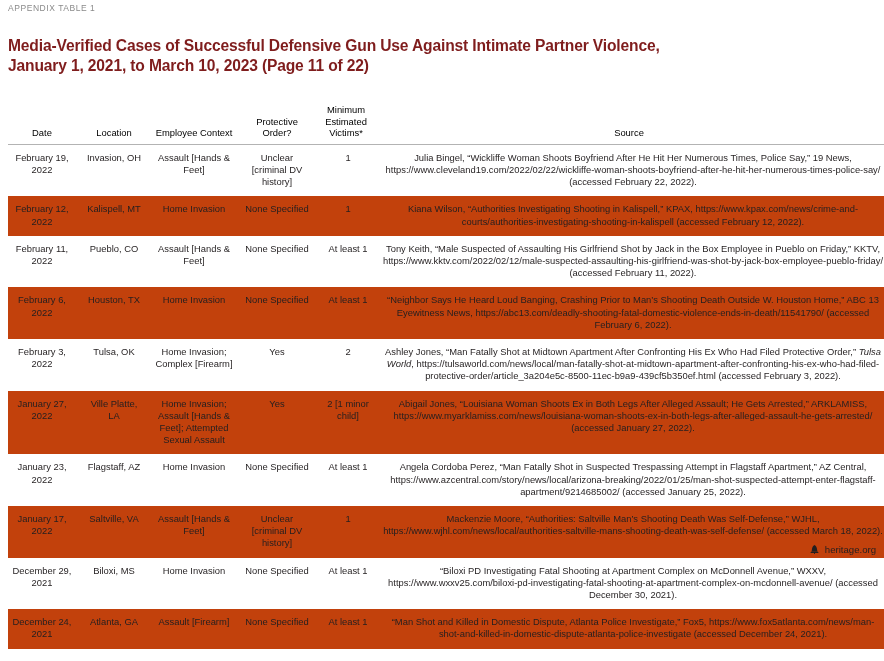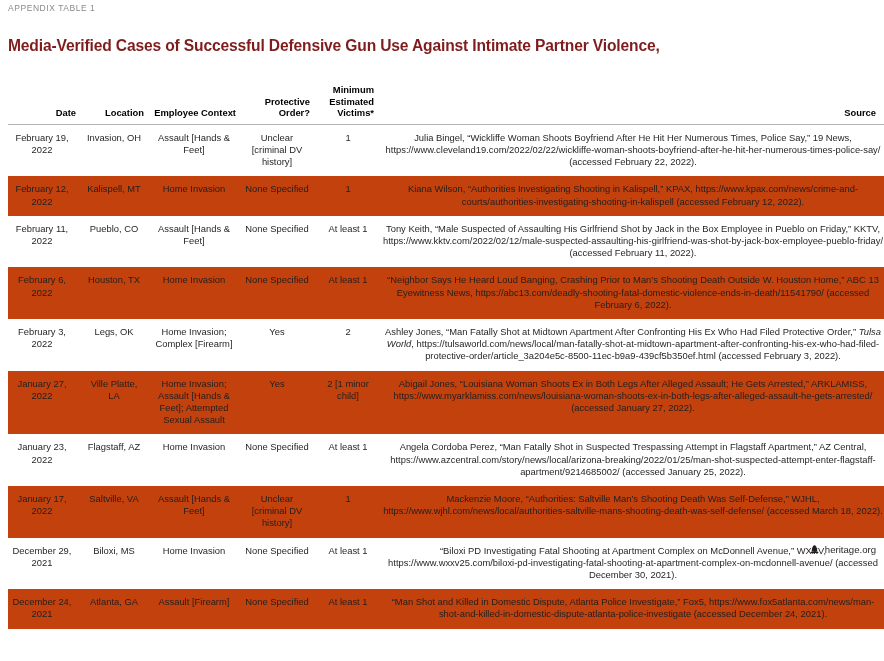--- a/index.html
+++ b/index.html
@@ -47,22 +47,22 @@
   }
   table.appendix col.c-date      { width: 76px; }
   table.appendix col.c-location  { width: 68px; }
   table.appendix col.c-secondary { width: 92px; }
   table.appendix col.c-order     { width: 74px; }
   table.appendix col.c-victims   { width: 64px; }
   table.appendix col.c-source    { width: 502px; }
 
   thead th {
     font-size: 9.4px;
-    font-weight: bold;
-    text-align: right;
+    font-weight: normal;
+    text-align: center;
     vertical-align: bottom;
     color: #000000;
     line-height: 11.6px;
     padding: 0 8px 5px 0;
     border-bottom: 1.6px solid #b3b3b3;
   }
   thead th.first { padding-left: 0; }
 
   tbody td {
     font-size: 9.4px;
@@ -97,20 +97,21 @@
 </style>
 </head>
 <body>
 
 <div class="page">
 
   <div class="eyebrow">APPENDIX TABLE 1</div>
 
   <h1 class="title">
     <span class="line1">Media-Verified Cases of Successful Defensive Gun Use Against Intimate Partner Violence,</span>
+    <span class="line2">January 1, 2021, to March 10, 2023 (Page 11 of 22)</span>
   </h1>
 
   <table class="appendix">
     <colgroup>
       <col class="c-date">
         <col class="c-location">
         <col class="c-secondary">
       <col class="c-order">
         <col class="c-victims">
         <col class="c-source">
@@ -153,21 +154,21 @@
         <tr class="shaded">
           <td>February 6, 2022</td>
           <td>Houston, TX</td>
           <td>Home Invasion</td>
           <td>None Specified</td>
           <td class="victims">At least 1</td>
           <td class="src">“Neighbor Says He Heard Loud Banging, Crashing Prior to Man’s Shooting Death Outside W. Houston Home,” ABC 13 Eyewitness News, https://abc13.com/deadly-shooting-fatal-domestic-violence-ends-in-death/11541790/ (accessed February 6, 2022).</td>
         </tr>
         <tr>
           <td>February 3, 2022</td>
-          <td>Legs, OK</td>
+          <td>Tulsa, OK</td>
           <td>Home Invasion; Complex [Firearm]</td>
           <td>Yes</td>
           <td class="victims">2</td>
           <td class="src">Ashley Jones, “Man Fatally Shot at Midtown Apartment After Confronting His Ex Who Had Filed Protective Order,” <em class="pub">Tulsa World</em>, https://tulsaworld.com/news/local/man-fatally-shot-at-midtown-apartment-after-confronting-his-ex-who-had-filed-protective-order/article_3a204e5c-8500-11ec-b9a9-439cf5b350ef.html (accessed February 3, 2022).</td>
         </tr>
         <tr class="shaded">
           <td>January 27, 2022</td>
           <td>Ville Platte, LA</td>
           <td>Home Invasion; Assault [Hands &amp; Feet]; Attempted Sexual Assault</td>
           <td>Yes</td>

